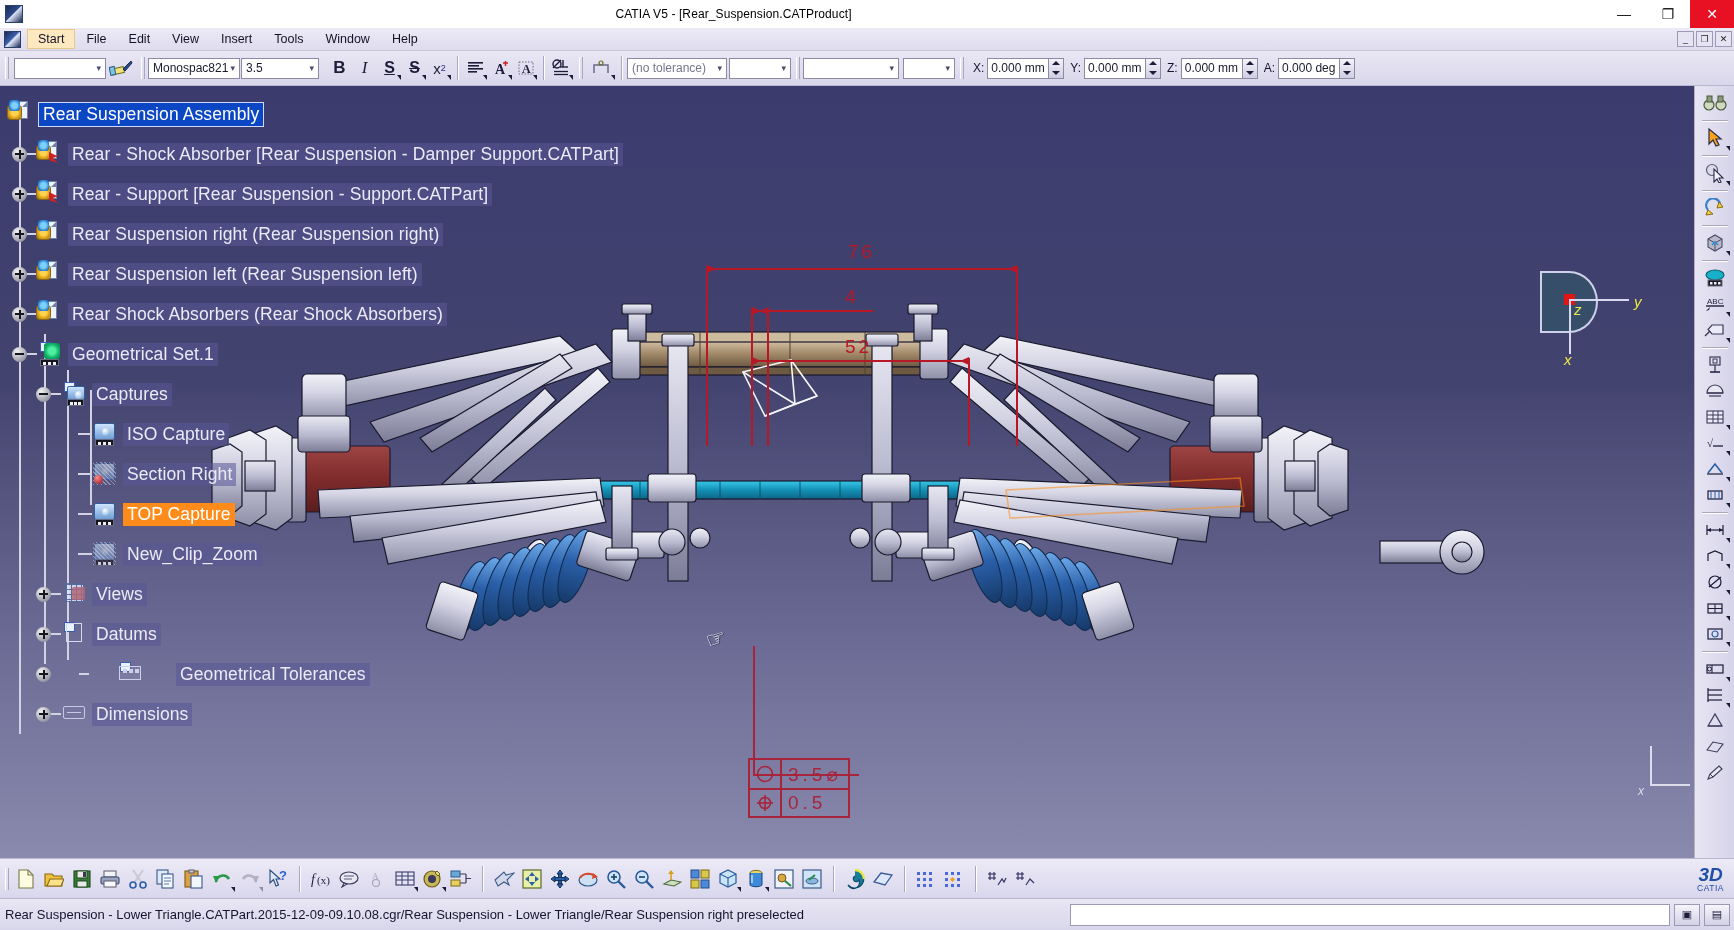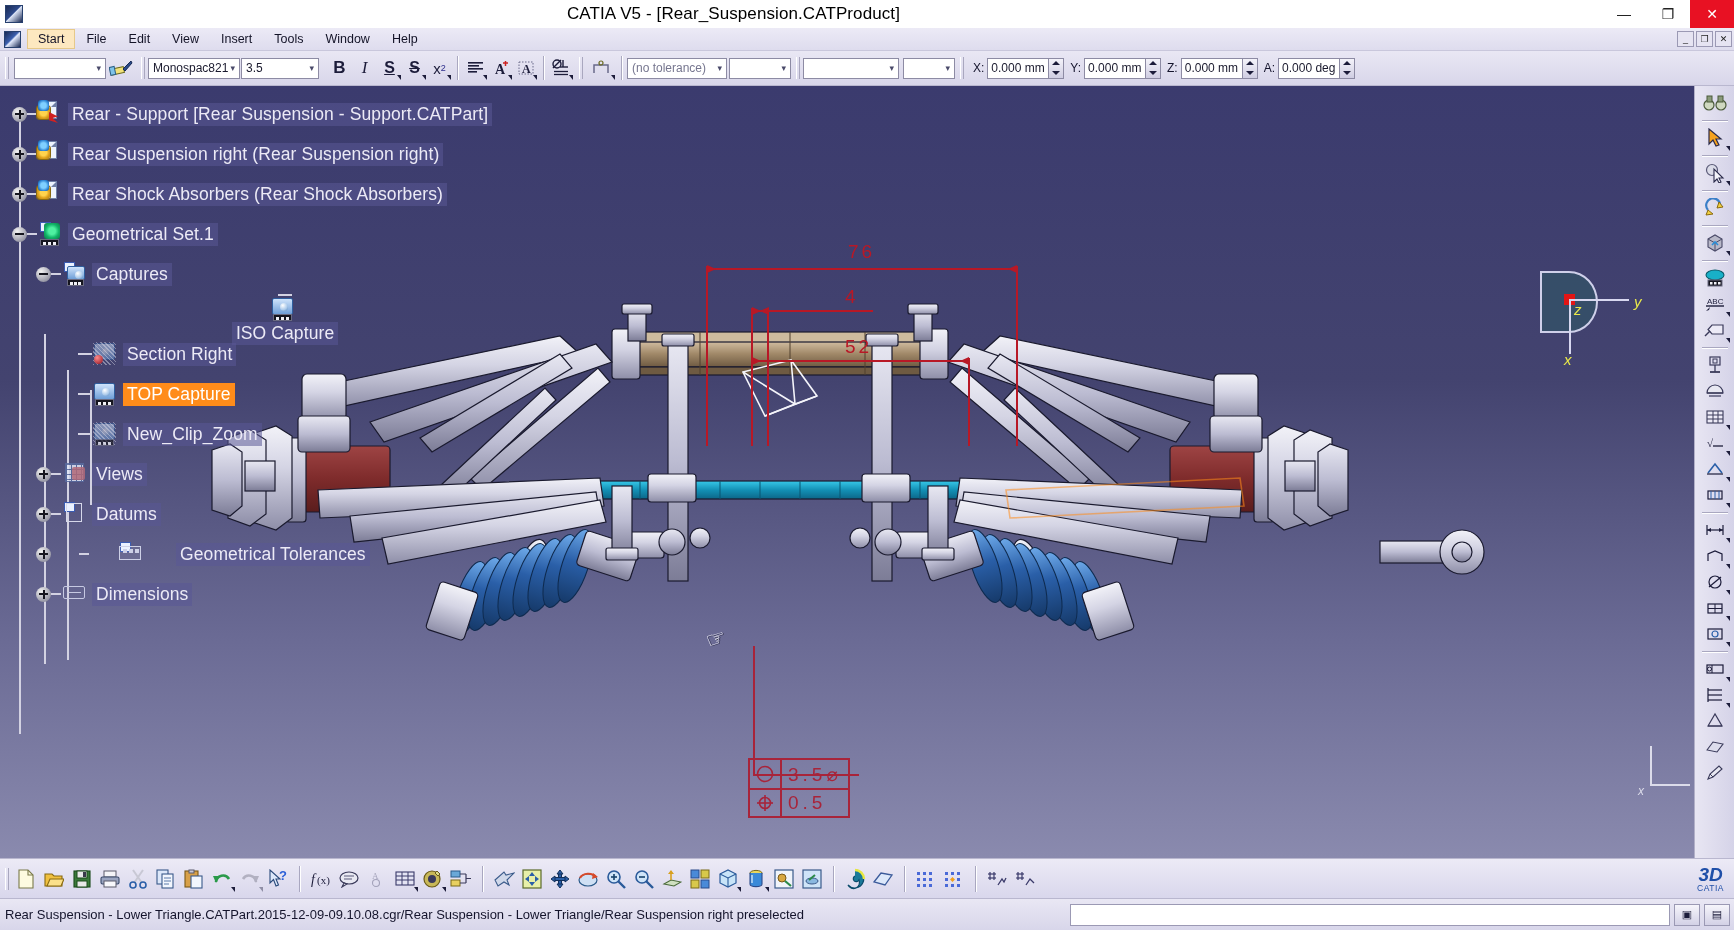--- a/index.html
+++ b/index.html
@@ -18,21 +18,21 @@
     background: #ffffff;
     display: flex; align-items: center;
   }
   .titlebar .tb-icon {
     width: 18px; height: 18px; margin-left: 5px;
     background: linear-gradient(135deg,#1b2a52 0%,#2e4a8c 45%,#d9e2f5 50%,#1b2a52 100%);
     border: 1px solid #27406e;
   }
   .titlebar .tb-title {
     position: absolute; left: 0; width: 1467px; text-align: center;
-    font-size: 17px; color: #000; letter-spacing: .1px;
+    font-size: 12px; color: #000; letter-spacing: .1px;
   }
   .tb-buttons { position: absolute; right: 0; top: 0; display: flex; height: 28px; }
   .tb-btn {
     width: 44px; height: 28px; display: flex; align-items: center; justify-content: center;
     font-size: 14px; color: #222;
   }
   .tb-btn.close { background: #e81123; color: #fff; }
 
   
   .menubar {
@@ -712,45 +712,74 @@
       </div>
     </div>
 
     <div class="tree">
 
       <div class="vline" style="left:15px;top:24px;height:616px;"></div>
       <div class="vline" style="left:40px;top:240px;height:330px;"></div>
       <div class="vline" style="left:63px;top:276px;height:290px;"></div>
       <div class="vline" style="left:86px;top:296px;height:115px;"></div>
 
-
+      <div class="trow" style="padding-left:4px;">
+        <div class="ticon">
+          <div class="ti-doc"></div>
+            <div class="ti-gear"></div>
+            <div class="ti-gear2"></div>
+        </div>
+        <span class="tlabel sel">Rear Suspension Assembly</span>
+      </div>
 
       <div class="trow" style="padding-left:8px;">
         <div class="expander plus"></div>
         <div class="hline" style="width:10px"></div>
         <div class="ticon">
           <div class="ti-doc"></div>
             <div class="ti-gear"></div>
             <div class="ti-gear2"></div>
             <div class="ti-red"></div>
         </div>
-        <span class="tlabel">Rear - Support [Rear Suspension - Support.CATPart]</span>
+        <span class="tlabel">Rear - Shock Absorber [Rear Suspension - Damper Support.CATPart]</span>
       </div>
 
       <div class="trow" style="padding-left:8px;">
         <div class="expander plus"></div>
         <div class="hline" style="width:10px"></div>
         <div class="ticon">
           <div class="ti-doc"></div>
             <div class="ti-gear"></div>
             <div class="ti-gear2"></div>
+            <div class="ti-red"></div>
+        </div>
+        <span class="tlabel">Rear - Support [Rear Suspension - Support.CATPart]</span>
+      </div>
+
+      <div class="trow" style="padding-left:8px;">
+        <div class="expander plus"></div>
+        <div class="hline" style="width:10px"></div>
+        <div class="ticon">
+          <div class="ti-doc"></div>
+            <div class="ti-gear"></div>
+            <div class="ti-gear2"></div>
         </div>
         <span class="tlabel">Rear Suspension right (Rear Suspension right)</span>
       </div>
 
+      <div class="trow" style="padding-left:8px;">
+        <div class="expander plus"></div>
+        <div class="hline" style="width:10px"></div>
+        <div class="ticon">
+          <div class="ti-doc"></div>
+            <div class="ti-gear"></div>
+            <div class="ti-gear2"></div>
+        </div>
+        <span class="tlabel">Rear Suspension left (Rear Suspension left)</span>
+      </div>
 
       <div class="trow" style="padding-left:8px;">
         <div class="expander plus"></div>
         <div class="hline" style="width:10px"></div>
         <div class="ticon">
           <div class="ti-doc"></div>
             <div class="ti-gear"></div>
             <div class="ti-gear2"></div>
         </div>
         <span class="tlabel">Rear Shock Absorbers (Rear Shock Absorbers)</span>
@@ -779,21 +808,21 @@
           <div class="ti-cam" style="left:6px;top:5px;width:18px;height:14px"></div>
           <div class="ti-camband" style="left:6px;top:18px;width:17px">
               <i style="left:2px"></i>
               <i style="left:6px"></i>
               <i style="left:10px"></i>
             </div>
         </div>
         <span class="tlabel">Captures</span>
       </div>
 
-      <div class="trow" style="padding-left:74px;flex-direction:column;">
+      <div class="trow" style="padding-left:74px;">
         <div class="hline" style="width:14px"></div>
         <div class="ticon">
           <div class="ti-cam"></div>
           <div class="ti-camband">
               <i style="left:2px"></i>
               <i style="left:7px"></i>
               <i style="left:12px"></i>
             </div>
         </div>
         <span class="tlabel">ISO Capture</span>

